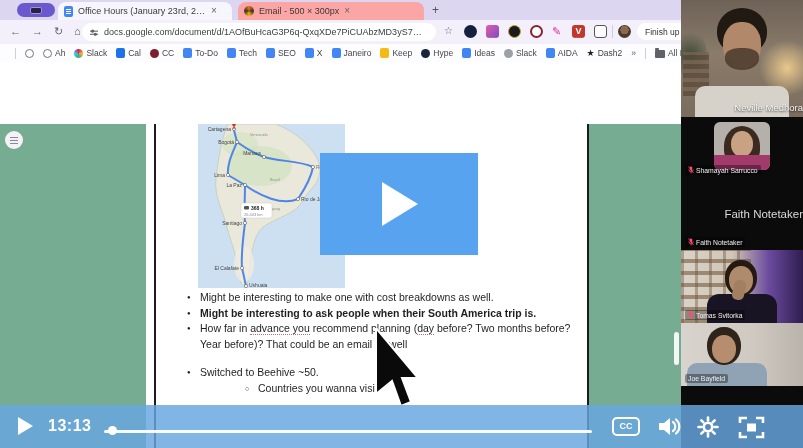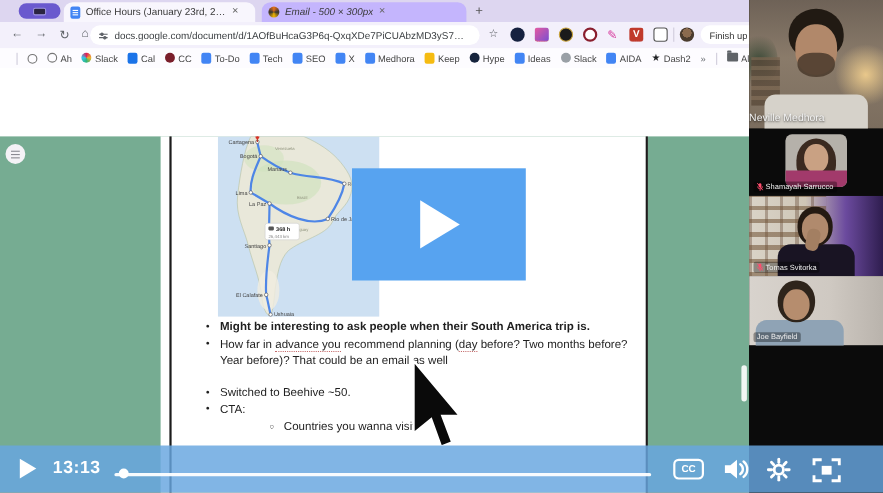--- a/index.html
+++ b/index.html
@@ -8,38 +8,38 @@
   .abs { position:absolute; }
   .ellip { white-space:nowrap; overflow:hidden; text-overflow:ellipsis; }
 
   
   #video-main { position:absolute; left:0; top:0; width:681px; height:448px; background:#fff; }
   #tabstrip { position:absolute; left:0; top:0; width:681px; height:20px; background:#ddd6f0; }
   .win-pill { position:absolute; left:17px; top:3px; width:38px; height:14px; border-radius:8px; background:#6a59ce; }
   .win-pill .scr { position:absolute; left:13px; top:3.5px; width:12px; height:7px; border-radius:2px; background:#2a2440; border:1px solid #9c92dd; }
   .tab { position:absolute; top:2px; height:18px; border-radius:8px 8px 0 0; display:flex; align-items:center; padding:0 6px; gap:5px; font-size:9px; color:#3a3a3a; }
   .tab.active { background:#f8f6fd; }
-  .tab.inactive { background:#c4b5fd;font-style:italic; }
+  .tab.inactive { background:#fca5a5; }
   .tab .title { max-width:128px; }
   .tab .close { color:#666; font-size:10px; line-height:1; }
   .fav-doc { width:9px; height:11px; background:#4285f4; border-radius:2px; position:relative; flex:none; }
   .fav-doc::after{ content:""; position:absolute; left:2px; top:3px; width:5px; height:1px; background:#fff; box-shadow:0 2px 0 #fff, 0 4px 0 #fff; }
   .fav-circle { width:10px; height:10px; border-radius:50%; background:conic-gradient(#e8711a,#333,#f4b400,#333,#e8711a); flex:none; }
   .newtab { position:absolute; left:432px; top:3px; font-size:12px; color:#555; }
 
   #navbar { position:absolute; left:0; top:20px; width:681px; height:24px; background:#f3f0fb; display:block; }
   .navic { position:absolute; top:5px; font-size:11px; color:#5f6368; }
   #urlpill { position:absolute; left:82px; top:3px; width:354px; height:18px; background:#ffffff; border-radius:9px; display:flex; align-items:center; padding:0 8px; gap:6px; }
   #urlpill .url { font-size:9px; color:#3c4043; }
   .ext { position:absolute; top:5px; width:13px; height:13px; border-radius:50%; }
   .ext.sq { border-radius:3px; }
   #finish-pill { position:absolute; left:637px; top:3px; width:60px; height:17px; background:#ffffff; border-radius:9px; font-size:8.5px; color:#333; display:flex; align-items:center; padding:0 8px; }
 
   #bookmarks { position:absolute; left:0; top:44px; width:681px; height:18px; background:#fdfcff; display:flex; align-items:center; gap:9px; padding:0 6px; font-size:8.5px; color:#454545; }
-  .bm { display:flex; align-items:flex-start; gap:3px; flex:none; }
+  .bm { display:flex; align-items:flex-end; gap:3px; flex:none; }
   .bm-ic { width:9px; height:10px; border-radius:2px; flex:none; }
   .ic-bluedoc { background:#4285f4; }
   .ic-globe { width:9px; height:9px; border-radius:50%; border:1px solid #777; background:transparent; }
   .ic-slack { background:conic-gradient(#e01e5a,#ecb22e,#2eb67d,#36c5f0,#e01e5a); border-radius:50%; width:9px; height:9px; }
   .ic-cal { background:#1a73e8; }
   .ic-cc { background:#7a1f2b; border-radius:50%; width:9px; height:9px; }
   .ic-keep { background:#f5bb12; }
   .ic-hype { background:#16243d; border-radius:50%; width:9px; height:9px; }
   .ic-gear { background:#9aa0a6; border-radius:50%; width:9px; height:9px; }
   .ic-star { width:auto; height:auto; background:none; color:#202124; font-size:9px; line-height:1; }
@@ -87,21 +87,21 @@
   .subbullet::before { content:"○"; position:absolute; left:59px; top:0; font-size:7px; color:#1f1f1f; }
   .gap-above { margin-top:13px; }
   .sq { border-bottom:1.5px dotted #c46a6a; }
   #scroll-thumb { position:absolute; left:674px; top:208px; width:5px; height:33px; border-radius:2.5px; background:rgba(255,255,255,.9); }
   #cursor { position:absolute; left:374px; top:204px; z-index:5; }
 
   
   #sidebar { position:absolute; left:681px; top:0; width:122px; height:448px; background:#0b0b0b; }
   .tile { position:relative; width:122px; overflow:hidden; }
   .tile .namelabel { position:absolute; left:4px; bottom:3px; display:flex; align-items:center; gap:2px; font-size:6.8px; color:#efefef; background:rgba(0,0,0,.35); padding:1px 3px; border-radius:2px; }
-  .tile .bigname { position:absolute; left:0; right:0; text-align:left; }
+  .tile .bigname { position:absolute; left:0; right:0; text-align:right; }
   .micoff { flex:none; }
 
   
   .nev-bg { position:absolute; inset:0; background:linear-gradient(180deg,#6e6257 0%,#8a7b6a 45%,#7b6d5e 100%); }
   .nev-lamp { position:absolute; right:-12px; top:40px; width:56px; height:56px; border-radius:50%; background:radial-gradient(circle,#e9c88b 0%, rgba(233,200,139,0) 70%); }
   .nev-plant { position:absolute; left:-8px; top:30px; width:34px; height:50px; border-radius:50%; background:radial-gradient(circle,#3c4a38 0%, rgba(60,74,56,0) 75%); }
   .nev-shelf { position:absolute; left:2px; top:52px; width:26px; height:44px; background:repeating-linear-gradient(0deg,#5a4a3a 0 5px,#7d6covered 0 0); background:repeating-linear-gradient(0deg,#5a4a3a 0 5px,#7a6residual 0 0); background:repeating-linear-gradient(0deg,#5a4a3a 0 5px,#77634e 5px 9px); opacity:.8; }
   .nev-hair { position:absolute; left:36px; top:8px; width:50px; height:46px; border-radius:50% 50% 45% 45%; background:#211a13; }
   .nev-face { position:absolute; left:42px; top:22px; width:38px; height:46px; border-radius:46%; background:#b1886a; }
   .nev-beard { position:absolute; left:44px; top:48px; width:34px; height:22px; border-radius:40% 40% 50% 50%; background:#4a3a2c; opacity:.85; }
@@ -225,21 +225,21 @@
       <span class="bm">
           <span class="bm-ic ic-bluedoc"></span>
           <span>SEO</span>
         </span>
       <span class="bm">
           <span class="bm-ic ic-bluedoc"></span>
           <span>X</span>
         </span>
       <span class="bm">
           <span class="bm-ic ic-bluedoc"></span>
-          <span>Medhora</span>
+          <span>Janeiro</span>
         </span>
       <span class="bm">
           <span class="bm-ic ic-keep"></span>
           <span>Keep</span>
         </span>
       <span class="bm">
           <span class="ic-hype"></span>
           <span>Hype</span>
         </span>
       <span class="bm">
@@ -432,24 +432,24 @@
             <text x="53" y="86" font-size="5" font-weight="bold" fill="#222">368 h</text>
             <text x="46" y="92" font-size="4" fill="#888">26,443 km</text>
           </g>
         </svg>
 
         <div id="play-overlay">
           <div class="tri"></div>
         </div>
 
         <div id="doc-text">
+          <div class="bullet">Might be interesting to make one with cost breakdowns as well.</div>
           <div class="bullet bold">Might be interesting to ask people when their South America trip is.</div>
           <div class="bullet"><span>How far in </span><span class="sq">advance you</span><span> recommend planning (</span><span class="sq">day</span><span> before? Two months before? Year before)? That could be an email as well</span></div>
           <div class="bullet gap-above">Switched to Beehive  ~50.</div>
-          <div class="bullet">CTA:</div>
           <div class="subbullet">Countries you wanna visit</div>
         </div>
       </div>
 
       <div id="scroll-thumb"></div>
 
       <svg id="cursor" width="46" height="84" viewBox="0 0 23 42">
         <polygon points="1,0 1,33 9,26.5 13.5,39 18.5,37 14,25 22,25" fill="#0a0a0a" stroke="#ffffff" stroke-width="1"></polygon>
       </svg>
     </div>
@@ -479,20 +479,31 @@
         <svg class="micoff" width="6" height="8" viewBox="0 0 6 8">
             <rect x="1.8" y="0.5" width="2.4" height="4" rx="1.2" fill="#ff4d6d"></rect>
             <path d="M0.8,3.5 a2.2,2.2 0 0 0 4.4,0 M3,5.9 V7.5" stroke="#ff4d6d" stroke-width="0.8" fill="none"></path>
             <line x1="0.5" y1="0.5" x2="5.5" y2="7" stroke="#ff4d6d" stroke-width="0.9"></line>
           </svg>
         <span>Shamayah Sarrucco</span>
       </div>
     </div>
 
 
+    <div class="tile" style="height:72px; background:#0b0b0b;">
+      <div class="bigname centername-white">Faith Notetaker</div>
+      <div class="namelabel">
+        <svg class="micoff" width="6" height="8" viewBox="0 0 6 8">
+            <rect x="1.8" y="0.5" width="2.4" height="4" rx="1.2" fill="#ff4d6d"></rect>
+            <path d="M0.8,3.5 a2.2,2.2 0 0 0 4.4,0 M3,5.9 V7.5" stroke="#ff4d6d" stroke-width="0.8" fill="none"></path>
+            <line x1="0.5" y1="0.5" x2="5.5" y2="7" stroke="#ff4d6d" stroke-width="0.9"></line>
+          </svg>
+        <span>Faith Notetaker</span>
+      </div>
+    </div>
 
     <div class="tile" style="height:73px;">
       <div class="tom-bg"></div>
       <div class="tom-shelf"></div>
       <div class="tom-body"></div>
       <div class="tom-head"></div>
       <div class="tom-face"></div>
       <div class="tom-hand"></div>
       <div class="namelabel">
         <svg class="micoff" width="6" height="8" viewBox="0 0 6 8">

